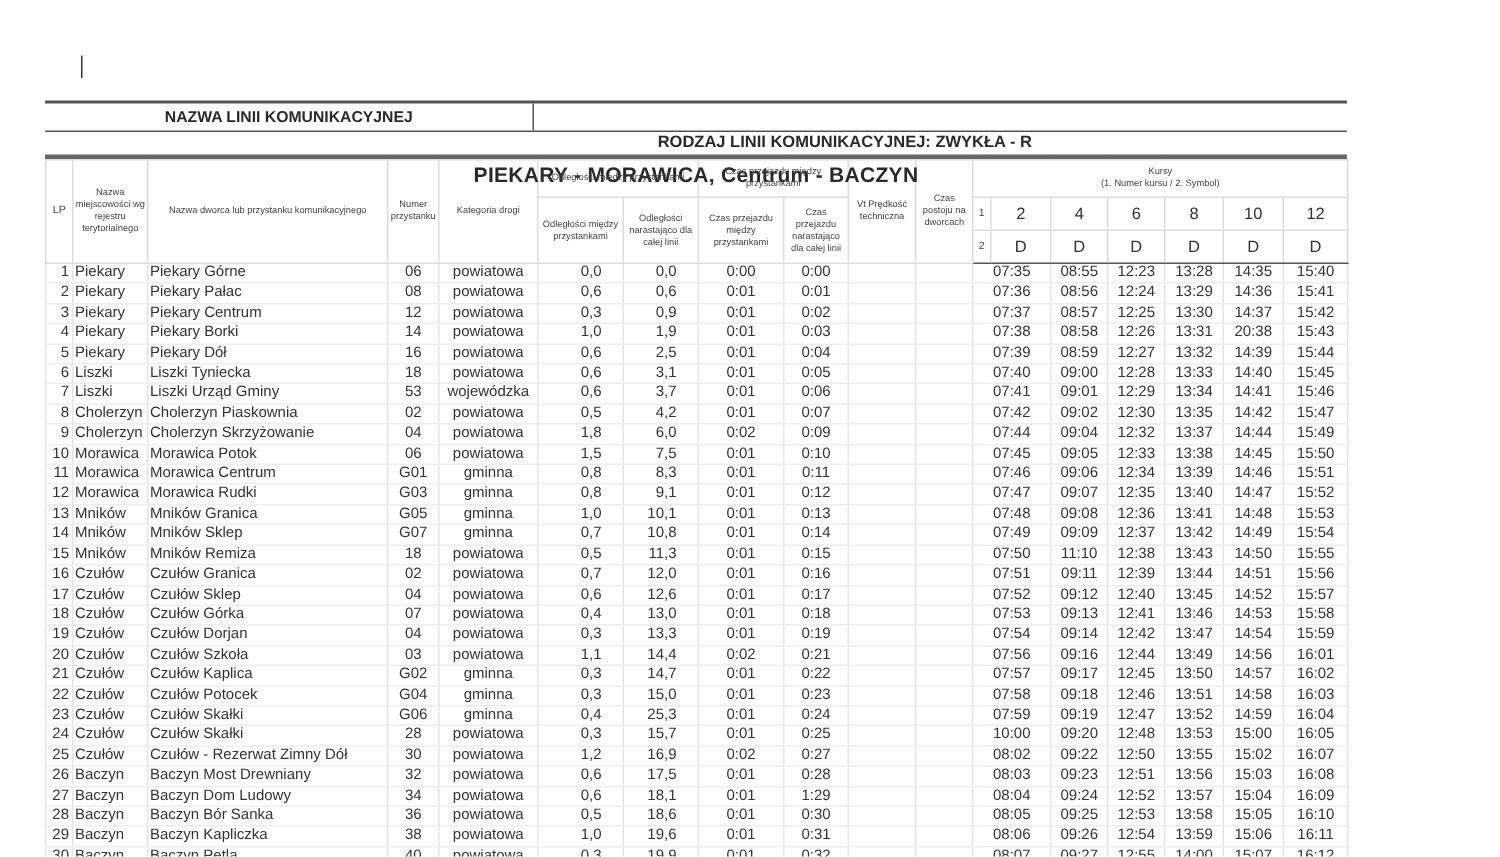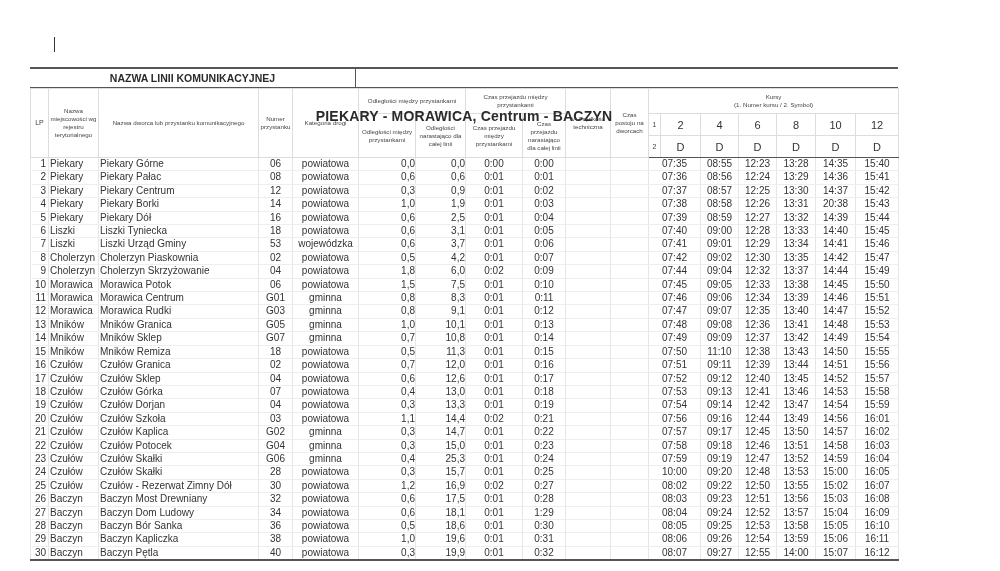--- a/index.html
+++ b/index.html
@@ -14,33 +14,34 @@
                 border-bottom:3px solid #666; }
   table { border-collapse:collapse; table-layout:fixed; width:868px; }
   th { font-weight:normal; font-size:6.2px; line-height:8px; color:#444; border:1px solid #ddd; padding:0 1px; text-align:center; vertical-align:middle; }
   th.big { font-size:11px; color:#333; }
   th.mini { font-size:7px; }
   thead tr.last th { border-bottom:1.5px solid #555; }
   td { font-size:10px; line-height:12.4px; height:12.4px; padding:0 1px; border-left:1px solid #e6e6e6; border-right:1px solid #e6e6e6;
        border-bottom:1px solid #eeeeee; white-space:nowrap; overflow:hidden; color:#333; }
   td.lp { text-align:right; padding-right:2px; }
   td.c { text-align:center; }
-  td.r { text-align:right; padding-right:0; }
+  td.r { text-align:right; padding-right:14px; }
   tbody tr:last-child td { border-bottom:2px solid #555; }
 </style>
 </head>
 <body>
 
 <div class="cursor-mark"></div>
 
 <div class="sheet">
   <div class="title-row">
     <div class="title-left">NAZWA LINII KOMUNIKACYJNEJ</div>
     <div class="title-right">PIEKARY - MORAWICA, Centrum - BACZYN</div>
   </div>
+  <div class="rodzaj-row">RODZAJ LINII KOMUNIKACYJNEJ: ZWYKŁA - R</div>
 
   <table>
     <colgroup>
       <col style="width:18px">
         <col style="width:50px">
         <col style="width:160px">
         <col style="width:34px">
         <col style="width:66px">
       <col style="width:57px">
         <col style="width:50px">

